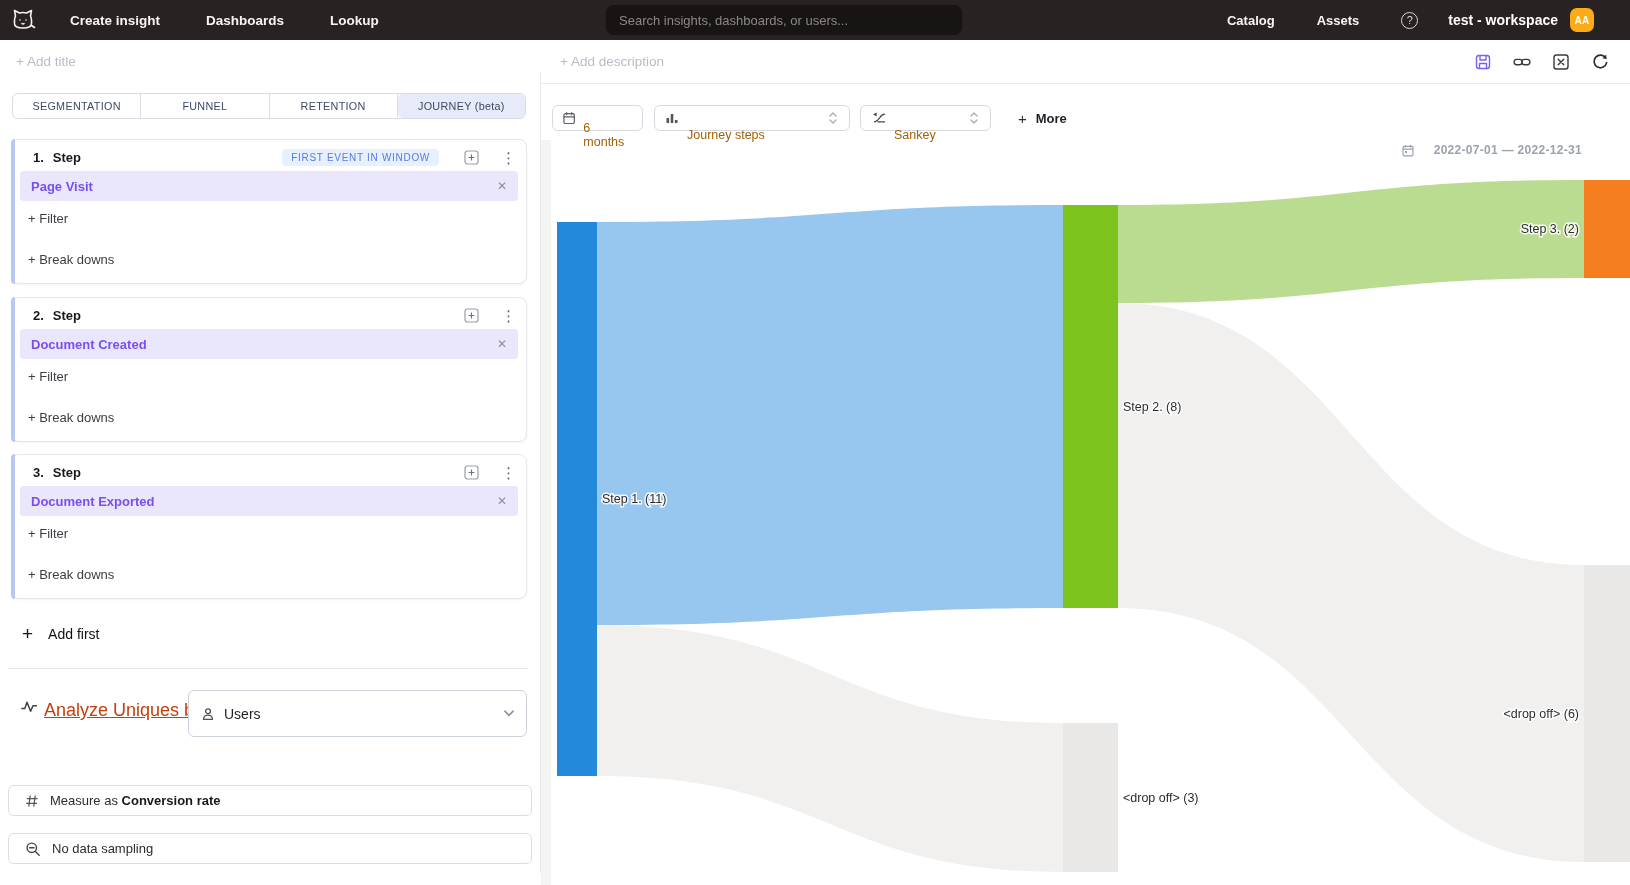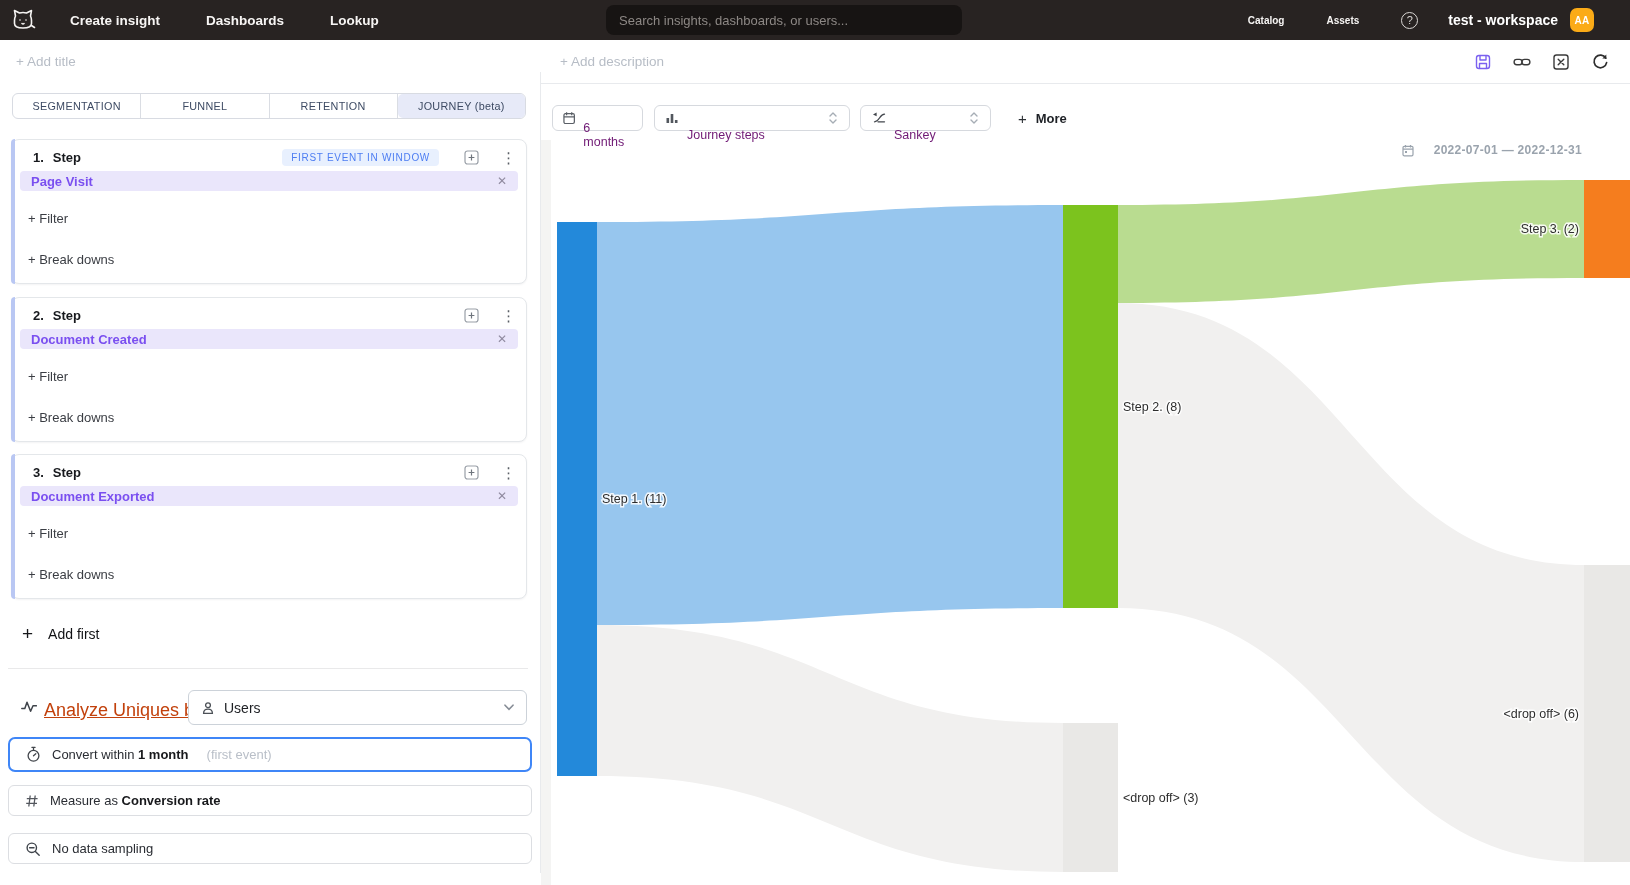--- a/index.html
+++ b/index.html
@@ -9,21 +9,21 @@
   
   .topnav { position:absolute; left:0; top:0; width:1630px; height:40px; background:#282322;
             display:flex; align-items:center; }
   .logo { margin-left:8px; width:30px; height:28px; display:flex; align-items:center; justify-content:center; cursor:pointer; }
   .topmenu { display:flex; align-items:center; margin-left:32px; gap:46px; }
   .topmenu .item { color:#f7f5f4; font-size:13.5px; font-weight:bold; cursor:pointer; }
   .searchbox { position:absolute; left:606px; top:5px; width:356px; height:30px; background:#171413;
                border-radius:8px; display:flex; align-items:center; padding-left:13px; cursor:text; }
   .searchbox span { color:#8d8885; font-size:13px; }
   .navright { position:absolute; right:0; top:0; height:40px; display:flex; align-items:center; padding-right:36px; }
-  .navright .item { color:#f7f5f4; font-size:10px; font-weight:bold; cursor:pointer; }
+  .navright .item { color:#f7f5f4; font-size:13px; font-weight:bold; cursor:pointer; }
   .help { width:17px; height:17px; border-radius:50%; border:1.4px solid #dbd8d6; color:#dbd8d6;
           font-size:11px; display:flex; align-items:center; justify-content:center; margin-left:42px; cursor:pointer; }
   .gap42 { margin-left:42px; }
   .workspace { color:#ffffff; font-size:14px; font-weight:bold; margin-left:30px; }
   .avatar { width:24px; height:24px; border-radius:7px; background:#fbab17; color:#fff; font-size:10px;
             font-weight:bold; display:flex; align-items:center; justify-content:center; margin-left:12px;
             letter-spacing:.4px; cursor:pointer; }
 
   
   .subheader { position:absolute; left:0; top:40px; width:1630px; height:44px; background:#fff;
@@ -49,56 +49,56 @@
                   background:#b9c7f3; border-radius:8px 0 0 8px; }
   .card-head { position:absolute; left:21px; right:10px; top:7px; height:20px; display:flex; align-items:center; }
   .step-num { font-size:13px; font-weight:bold; color:#17191d; margin-right:9px; }
   .step-title { font-size:13px; font-weight:bold; color:#17191d; }
   .badge { margin-left:auto; background:#e8f0fe; color:#4d7df2; font-size:10px; font-weight:500;
            letter-spacing:.7px; padding:3px 9px; border-radius:4px; }
   .head-icons { display:flex; align-items:center; gap:22px; margin-left:25px; }
   .head-icons.noauto { margin-left:auto; }
   .plussq { width:15px; height:15px; cursor:pointer; }
   .kebab { font-size:15px; color:#5a5f66; cursor:pointer; line-height:1; }
-  .pill { position:absolute; left:8px; right:8px; top:31px; height:20px; background:#eae6fb;
+  .pill { position:absolute; left:8px; right:8px; top:31px; height:30px; background:#eae6fb;
           border-radius:4px; display:flex; align-items:center; padding:0 11px; cursor:pointer; }
   .pill .ev { color:#7a4ff0; font-size:13px; font-weight:bold; }
   .pill .x { margin-left:auto; color:#908ba0; font-size:12px; cursor:pointer; }
   .cardlink { position:absolute; left:16px; font-size:13px; color:#3a3d43; cursor:pointer; }
   .f1 { top:71px; } .f2 { top:112px; }
 
   .addevent { position:absolute; left:22px; top:552px; display:flex; align-items:center; gap:15px; cursor:pointer; }
   .addevent .plus { font-size:19px; color:#17181b; font-weight:400; line-height:1; }
   .addevent .lbl { font-size:14px; color:#101114; }
   .paneldivider { position:absolute; left:8px; right:12px; top:596px; height:1px; background:#e9e9ea; }
 
   .analyze { position:absolute; left:0; top:618px; width:100%; height:36px; }
   .analyze .ico { position:absolute; left:21px; top:10px; }
   .analyze .lbl { position:absolute; left:44px; top:10px; font-size:18px; color:#c2410c;text-decoration:underline; }
-  .select { position:absolute; left:188px; top:0; width:339px; height:35px; border:1px solid #ccd2d9;
+  .select { position:absolute; left:188px; top:0; width:339px; height:47px; border:1px solid #ccd2d9;
             border-radius:6px; background:#fff; display:flex; align-items:center; padding:0 12px; cursor:pointer; }
   .select .val { font-size:14px; color:#1e2024; margin-left:9px; }
   .select .caret { margin-left:auto; }
 
   .rowbox { position:absolute; left:8px; width:524px; background:#fff; border:1px solid #dcdee2;
             border-radius:6px; display:flex; align-items:center; padding:0 8px 0 16px; cursor:pointer; }
   .convert { top:665px; height:35px; border:2px solid #3f86f7; border-radius:7px; }
   .measure { top:713px; height:31px; }
   .sampling { top:761px; height:31px; }
   .rowbox .txt { font-size:13px; color:#2a2d33; margin-left:11px; }
   .rowbox .txt b { color:#17181b; }
   .rowbox .hint { font-size:13px; color:#b9bfc8; margin-left:18px; }
 
   
   .chart { position:absolute; left:541px; top:84px; width:1089px; height:801px; background:#fff; }
   .scrollstrip { position:absolute; left:0; top:56px; width:10px; height:745px; background:#f4f4f3; }
   .toolbar { position:absolute; left:11px; top:21px; display:flex; align-items:center; }
   .tbtn { height:26px; border:1px solid #d6d9de; border-radius:6px; background:#fff; display:flex;
           align-items:center; padding:0 10px; cursor:pointer; }
-  .tbtn .t { font-size:12.5px; color:#701a75; margin-left:8px;margin-top:33px; }
+  .tbtn .t { font-size:12.5px; color:#a16207; margin-left:8px;margin-top:33px; }
   .w-date { width:91px; } .w-metric { width:196px; margin-left:11px; } .w-type { width:131px; margin-left:10px; }
   .spin { margin-left:auto; }
   .morebtn { display:flex; align-items:center; margin-left:27px; gap:9px; cursor:pointer; }
   .morebtn .p { font-size:15px; color:#2b2f34; } .morebtn .t { font-size:13px; font-weight:bold; color:#1d2025; }
   .daterow { position:absolute; right:48px; top:59px; display:flex; align-items:center; gap:20px; }
   .daterow .d { font-size:12px; font-weight:600; color:#9aa3ad; letter-spacing:.3px; }
   svg.sankey { position:absolute; left:0; top:0; }
   svg.sankey text { font-size:12.5px; fill:#2d2d2d; paint-order:stroke; stroke:rgba(255,255,255,.85); stroke-width:3px; }
 </style>
 </head>
@@ -247,28 +247,20 @@
           <circle cx="7" cy="4.2" r="2.4"></circle>
           <path d="M2.6 12.3 C2.6 9.4 4.6 8.2 7 8.2 C9.4 8.2 11.4 9.4 11.4 12.3 Z"></path>
         </svg>
         <span class="val">Users</span>
         <svg class="caret" width="10" height="7" viewBox="0 0 10 7" fill="none" stroke="#878d96" stroke-width="1.6" stroke-linecap="round">
           <path d="M1 1.2 L5 5.4 L9 1.2"></path>
         </svg>
       </div>
     </div>
 
-    <div class="rowbox convert">
-      <svg width="15" height="17" viewBox="0 0 15 17" fill="none" stroke="#42464c" stroke-width="1.3" stroke-linecap="round">
-        <circle cx="7.5" cy="9.8" r="5.4"></circle>
-        <path d="M5.9 1.3 h3.2 M7.5 1.3 v2.6 M7.5 9.8 L9.8 7.8"></path>
-      </svg>
-      <span class="txt"><span>Convert within</span>&nbsp;<b>1 month</b></span>
-      <span class="hint">(first event)</span>
-    </div>
 
     <div class="rowbox sampling">
       <svg width="16" height="16" viewBox="0 0 16 16" fill="none" stroke="#3f444b" stroke-width="1.4" stroke-linecap="round">
         <circle cx="6.8" cy="6.8" r="4.7"></circle>
         <path d="M10.4 10.4 L14.2 14.2 M4.6 6.8 h4.4"></path>
       </svg>
       <span class="txt">No data sampling</span>
     </div>
 
     <div class="rowbox measure">

